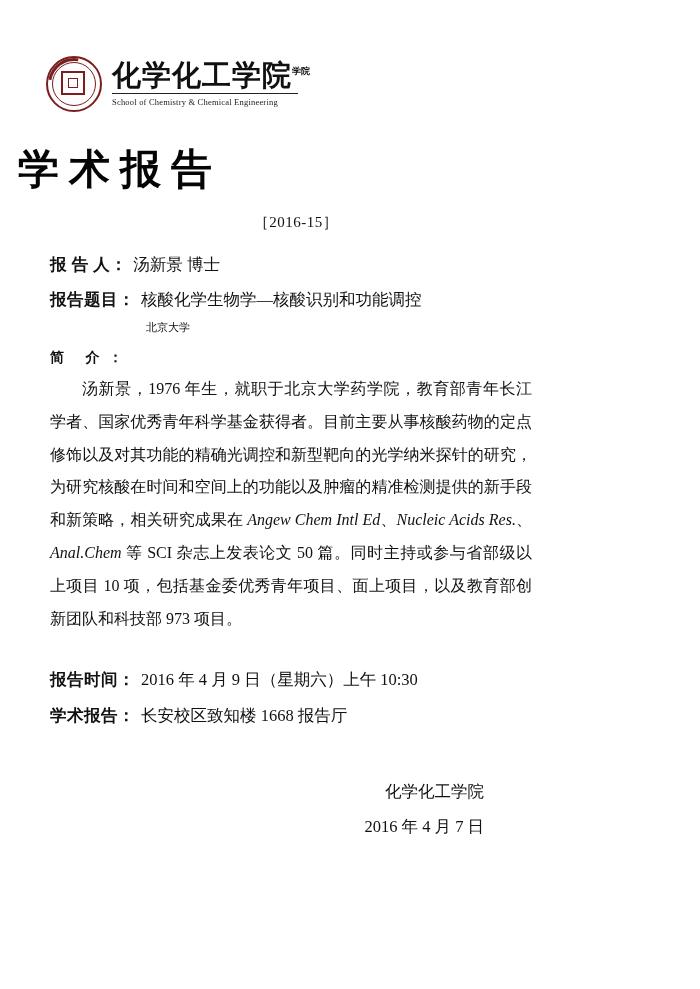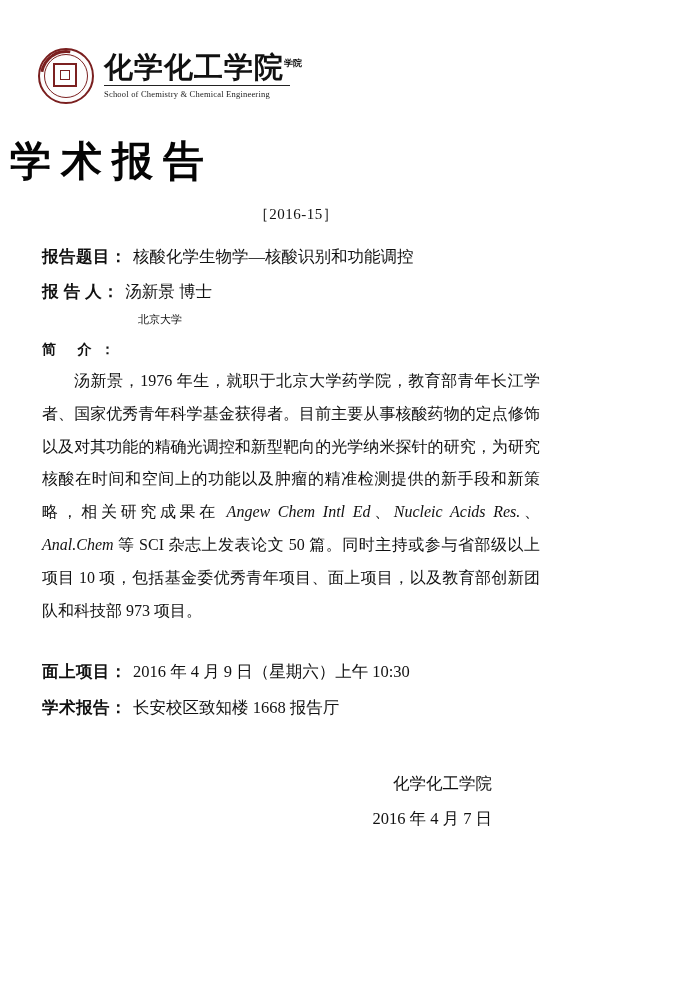--- a/index.html
+++ b/index.html
@@ -12,21 +12,21 @@
     background: #ffffff;
     font-family: "Liberation Serif", serif;
     color: #111111;
     position: relative;
     overflow: hidden;
   }
   .page {
     position: relative;
     width: 592px;
     height: 989px;
-    padding: 0;
+    padding: 8px;
     box-sizing: border-box;
   }
 
   
   .header {
     display: flex;
     align-items: center;
     padding: 48px 0 0 38px;
   }
   .seal {
@@ -201,37 +201,37 @@
       <div class="logo-en">School of Chemistry &amp; Chemical Engineering</div>
     </div>
   </div>
 
   <div class="doc-title">学术报告</div>
   <div class="issue">［2016-15］</div>
 
   <div class="body-block">
 
     <div class="field-row">
+      <span class="field-label">报 告 人：</span>
+      <span class="field-value">汤新景 博士</span>
+    </div>
+
+    <div class="field-row">
       <span class="field-label">报告题目：</span>
       <span class="field-value">核酸化学生物学—核酸识别和功能调控</span>
     </div>
-
-    <div class="field-row">
-      <span class="field-label">报 告 人：</span>
-      <span class="field-value">汤新景 博士</span>
-    </div>
     <div class="sub-value">北京大学</div>
 
     <div class="intro-label">简 介：</div>
 
     <p class="intro-para"><span>汤新景，1976 年生，就职于北京大学药学院，教育部青年长江学者、国家优秀青年科学基金获得者。目前主要从事核酸药物的定点修饰以及对其功能的精确光调控和新型靶向的光学纳米探针的研究，为研究核酸在时间和空间上的功能以及肿瘤的精准检测提供的新手段和新策略，相关研究成果在 </span><i>Angew Chem Intl Ed</i><span>、</span><i>Nucleic Acids Res.</i><span>、</span><i>Anal.Chem</i><span> 等 SCI 杂志上发表论文 50 篇。同时主持或参与省部级以上项目 10 项，包括基金委优秀青年项目、面上项目，以及教育部创新团队和科技部 973 项目。</span></p>
 
     <div class="tail-rows">
       <div class="tail-row">
-        <span class="field-label">面上项目：</span>
+        <span class="field-label">报告时间：</span>
         <span class="field-value">2016 年 4 月 9 日（星期六）上午 10:30</span>
       </div>
       <div class="tail-row">
         <span class="field-label">学术报告：</span>
         <span class="field-value">长安校区致知楼 1668 报告厅</span>
       </div>
     </div>
 
     <div class="signature">
       <div>化学化工学院</div>

